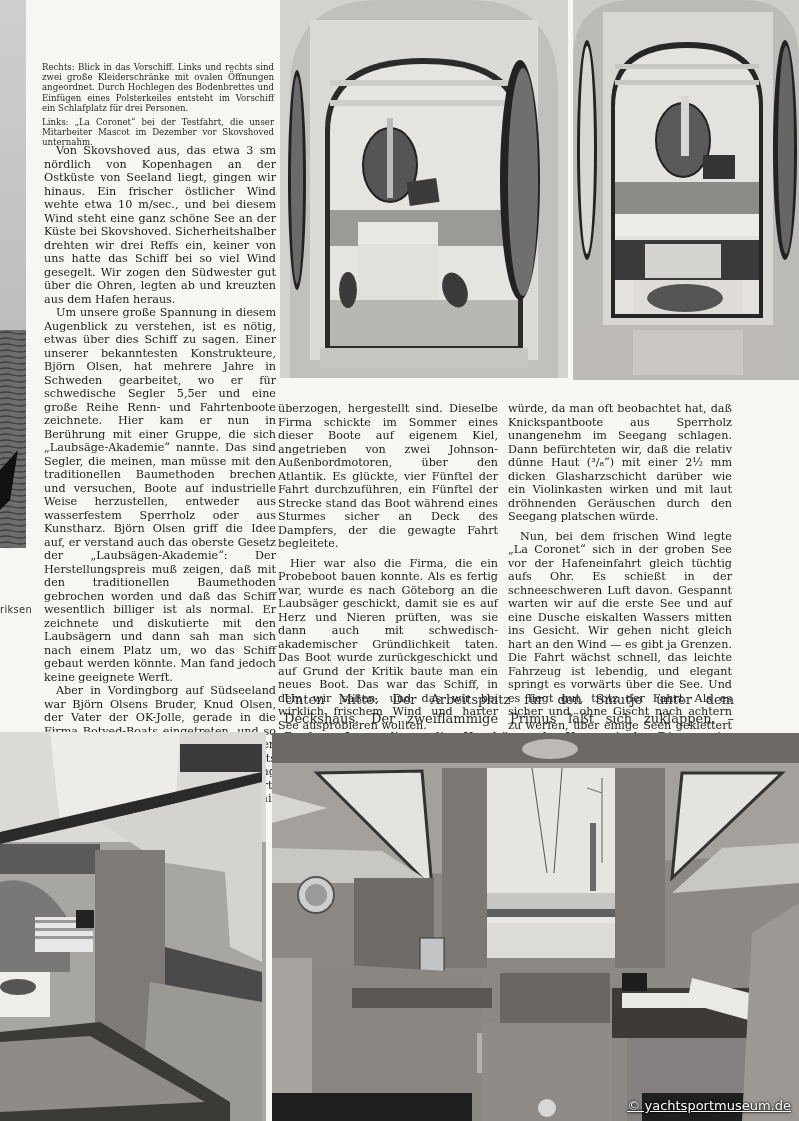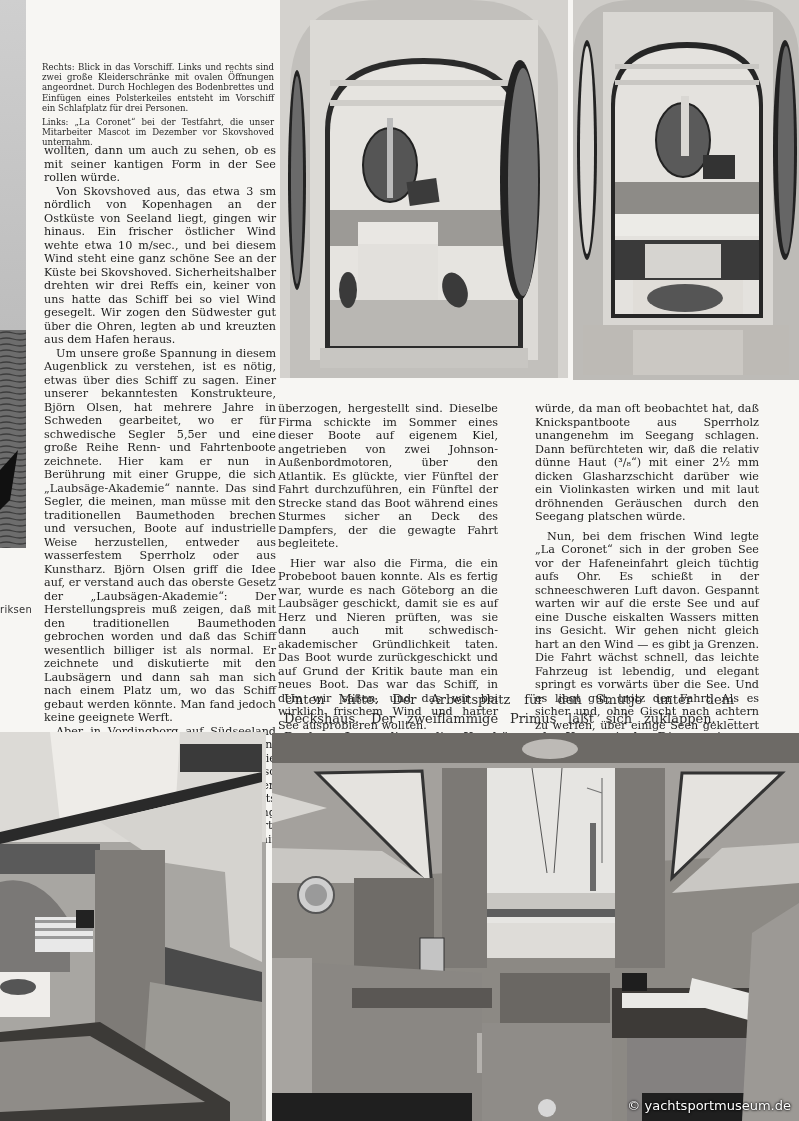--- a/index.html
+++ b/index.html
@@ -7,21 +7,21 @@
   .abs { position:absolute; }
   .photo { position:absolute; overflow:hidden; }
   .caption { font-size:8.6px; line-height:10.2px; text-align:justify; color:#2a2a2a; }
   .caption p { margin:0 0 4px 0; }
   .col { font-size:11.2px; line-height:13.5px; text-align:justify; hyphens:manual; color:#1d1d1d; }
   .col p { margin:0; text-indent:12px; }
   .col p.first { text-indent:0; }
   .col p.gap { margin-top:6px; }
   .bottom-caption { font-size:13px; line-height:19px; color:#2a2a2a; text-align:justify; }
   .credit { position:absolute; font-family:"DejaVu Sans", sans-serif; font-size:10px; color:#333; letter-spacing:0.3px; }
-  .watermark { position:absolute; font-family:"DejaVu Sans", sans-serif; font-size:13px; color:#fff; text-shadow:0 0 3px #000, 0 0 2px #000; }
+  .watermark { position:absolute; font-family:"DejaVu Sans", sans-serif; font-size:13px; color:#fff; text-shadow:0 0 3px #000, 0 0 2px #000;text-decoration:underline; }
 </style>
 </head>
 <body>
 
 <div class="photo" style="left:0;top:0;width:26px;height:548px;">
   <svg width="26" height="548" viewBox="0 0 26 548" preserveAspectRatio="none">
     <defs>
       <linearGradient id="sky" x1="0" y1="0" x2="0" y2="1">
         <stop offset="0" stop-color="#cfcfcf"></stop>
           <stop offset="1" stop-color="#bdbdbd"></stop>
@@ -89,35 +89,34 @@
     <ellipse cx="14" cy="150" rx="10" ry="110" fill="#222"></ellipse>
     <ellipse cx="14" cy="150" rx="7" ry="104" fill="#d9d7d3"></ellipse>
     <ellipse cx="212" cy="150" rx="12" ry="110" fill="#222"></ellipse>
     <ellipse cx="213" cy="150" rx="8" ry="104" fill="#666"></ellipse>
     <rect x="10" y="325" width="206" height="50" fill="#bdbab5"></rect>
     <rect x="60" y="330" width="110" height="45" fill="#cbc8c3"></rect>
   </svg>
 </div>
 
 <div class="abs col" style="left:44px;top:144px;width:232px;">
-  <p class="first">wollten, dann um auch zu sehen, ob es mit seiner kantigen Form in der See rollen würde.</p>
   <p>Von Skovshoved aus, das etwa 3 sm nördlich von Kopenhagen an der Ostküste von Seeland liegt, gingen wir hinaus. Ein frischer östlicher Wind wehte etwa 10 m/sec., und bei diesem Wind steht eine ganz schöne See an der Küste bei Skovshoved. Sicherheitshalber drehten wir drei Reffs ein, keiner von uns hatte das Schiff bei so viel Wind gesegelt. Wir zogen den Südwester gut über die Ohren, legten ab und kreuzten aus dem Hafen heraus.</p>
   <p>Um unsere große Spannung in diesem Augenblick zu verstehen, ist es nötig, etwas über dies Schiff zu sagen. Einer unserer bekanntesten Konstrukteure, Björn Olsen, hat mehrere Jahre in Schweden gearbeitet, wo er für schwedische Segler 5,5er und eine große Reihe Renn- und Fahrtenboote zeichnete. Hier kam er nun in Berührung mit einer Gruppe, die sich „Laubsäge-Akademie“ nannte. Das sind Segler, die meinen, man müsse mit den traditionellen Baumethoden brechen und versuchen, Boote auf industrielle Weise herzustellen, entweder aus wasserfestem Sperrholz oder aus Kunstharz. Björn Olsen griff die Idee auf, er verstand auch das oberste Gesetz der „Laubsägen-Akademie“: Der Herstellungspreis muß zeigen, daß mit den traditionellen Baumethoden gebrochen worden und daß das Schiff wesentlich billiger ist als normal. Er zeichnete und diskutierte mit den Laubsägern und dann sah man sich nach einem Platz um, wo das Schiff gebaut werden könnte. Man fand jedoch keine geeignete Werft.</p>
   <p>Aber in Vordingborg auf Südseeland war Björn Olsens Bruder, Knud Olsen, der Vater der OK-Jolle, gerade in die Firma Botved-Boats eingetreten, und so dauerte es nicht lange, bis die beiden Brüder zusammen kamen. Botved Boats hat schon mehrere Jahre lang Motorboote nach den USA exportiert, die aus wasserfestem Sperrholz, mit Glasharz</p>
 </div>
 
 <div class="credit" style="left:0;top:604px;">riksen</div>
 
 <div class="abs col" style="left:278px;top:402px;width:220px;">
   <p class="first">überzogen, hergestellt sind. Dieselbe Firma schickte im Sommer eines dieser Boote auf eigenem Kiel, angetrieben von zwei Johnson-Außenbordmotoren, über den Atlantik. Es glückte, vier Fünftel der Fahrt durchzuführen, ein Fünftel der Strecke stand das Boot während eines Sturmes sicher an Deck des Dampfers, der die gewagte Fahrt begleitete.</p>
   <p class="gap">Hier war also die Firma, die ein Probeboot bauen konnte. Als es fertig war, wurde es nach Göteborg an die Laubsäger geschickt, damit sie es auf Herz und Nieren prüften, was sie dann auch mit schwedisch-akademischer Gründlichkeit taten. Das Boot wurde zurückgeschickt und auf Grund der Kritik baute man ein neues Boot. Das war das Schiff, in dem wir saßen, und das wir bei wirklich frischem Wind und harter See ausprobieren wollten.</p>
   <p class="gap">Wir waren besonders gespannt darauf, wie es sich in der See benehmen</p>
 </div>
 
-<div class="abs col" style="left:508px;top:402px;width:224px;margin-left:27px;">
+<div class="abs col" style="left:508px;top:402px;width:224px;">
   <p class="first">würde, da man oft beobachtet hat, daß Knickspantboote aus Sperrholz unangenehm im Seegang schlagen. Dann befürchteten wir, daß die relativ dünne Haut (³/₈“) mit einer 2½ mm dicken Glasharzschicht darüber wie ein Violinkasten wirken und mit laut dröhnenden Geräuschen durch den Seegang platschen würde.</p>
   <p class="gap">Nun, bei dem frischen Wind legte „La Coronet“ sich in der groben See vor der Hafeneinfahrt gleich tüchtig aufs Ohr. Es schießt in der schneeschweren Luft davon. Gespannt warten wir auf die erste See und auf eine Dusche eiskalten Wassers mitten ins Gesicht. Wir gehen nicht gleich hart an den Wind — es gibt ja Grenzen. Die Fahrt wächst schnell, das leichte Fahrzeug ist lebendig, und elegant springt es vorwärts über die See. Und es liegt gut, trotz der Fahrt. Als es sicher und, ohne Gischt nach achtern zu werfen, über einige Seen geklettert ist, können</p>
 </div>
 
 <div class="abs bottom-caption" style="left:284px;top:690px;width:450px;">Unten Mitte: Der Arbeitsplatz für den Smutje unter dem Deckshaus. Der zweiflammige Primus läßt sich zuklappen. – Rechts: Jetzt dient die Kombüse als Kartentisch. Die zweite Schublade links ist so eingerichtet, daß sie dem Navigator oder dem Smutje als Sitz dienen kann.</div>
 
 <div class="photo" style="left:0;top:732px;width:266px;height:389px;">
   <svg width="266" height="389" viewBox="0 0 266 389">
     <rect width="266" height="389" fill="#a8a6a2"></rect>
     <rect width="266" height="110" fill="#dcdad6"></rect>

